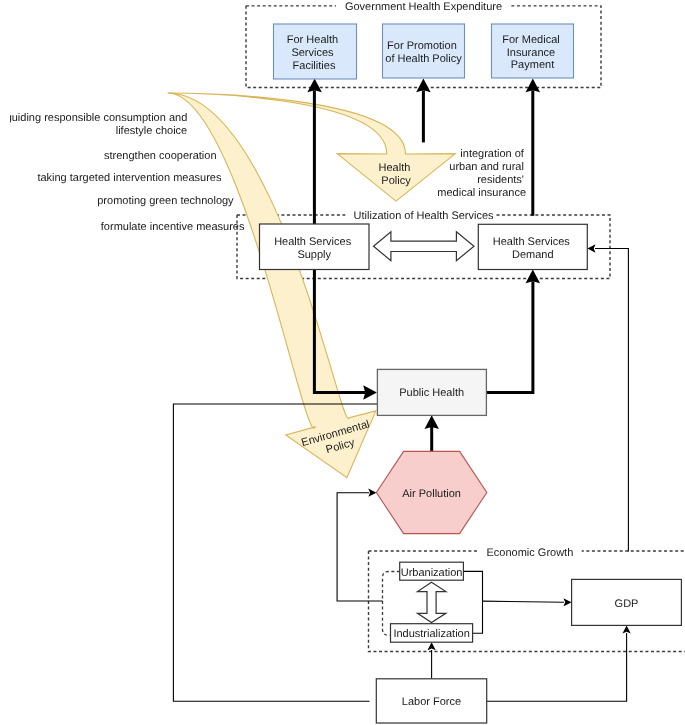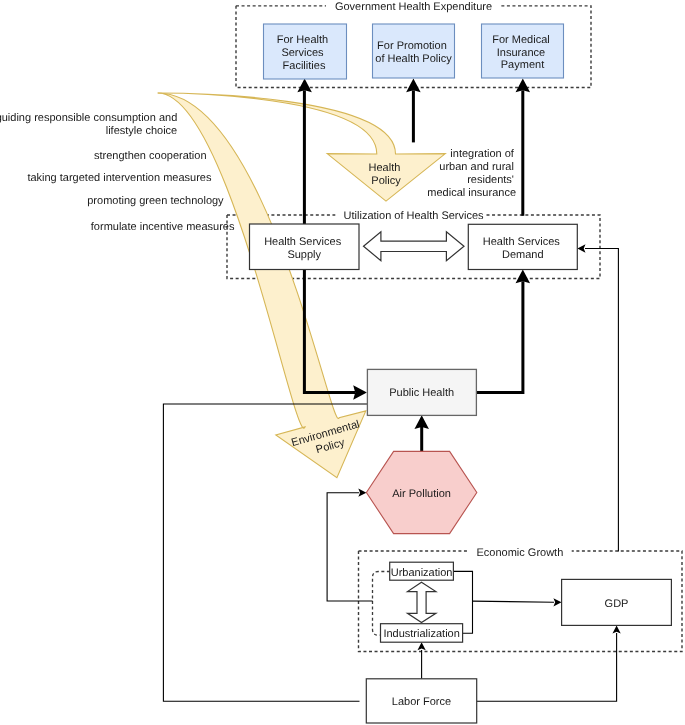--- a/index.html
+++ b/index.html
@@ -1,19 +1,19 @@
 <!DOCTYPE html>
 <html><head>
 <meta charset="utf-8">
 <title>Diagram</title>
 <style>
   html,body{margin:0;padding:0;background:#ffffff;-webkit-font-smoothing:antialiased;}
   *{ -webkit-font-smoothing: antialiased; text-rendering: geometricPrecision; }
   body{width:685px;height:725px;overflow:hidden;font-family:"Liberation Sans",sans-serif;}
-  #root{position:relative;width:599px;height:725px;}
+  #root{position:relative;width:599px;height:725px;margin-left:10px;}
   svg{display:block;}
   .lbl{font-family:"Liberation Sans",sans-serif;font-size:11px;fill:#1a1a1a;}
 </style>
 </head>
 <body>
 
 <div id="root">
   <svg width="685" height="725" viewBox="0 0 685 725" xmlns="http://www.w3.org/2000/svg">
 
     <g>

